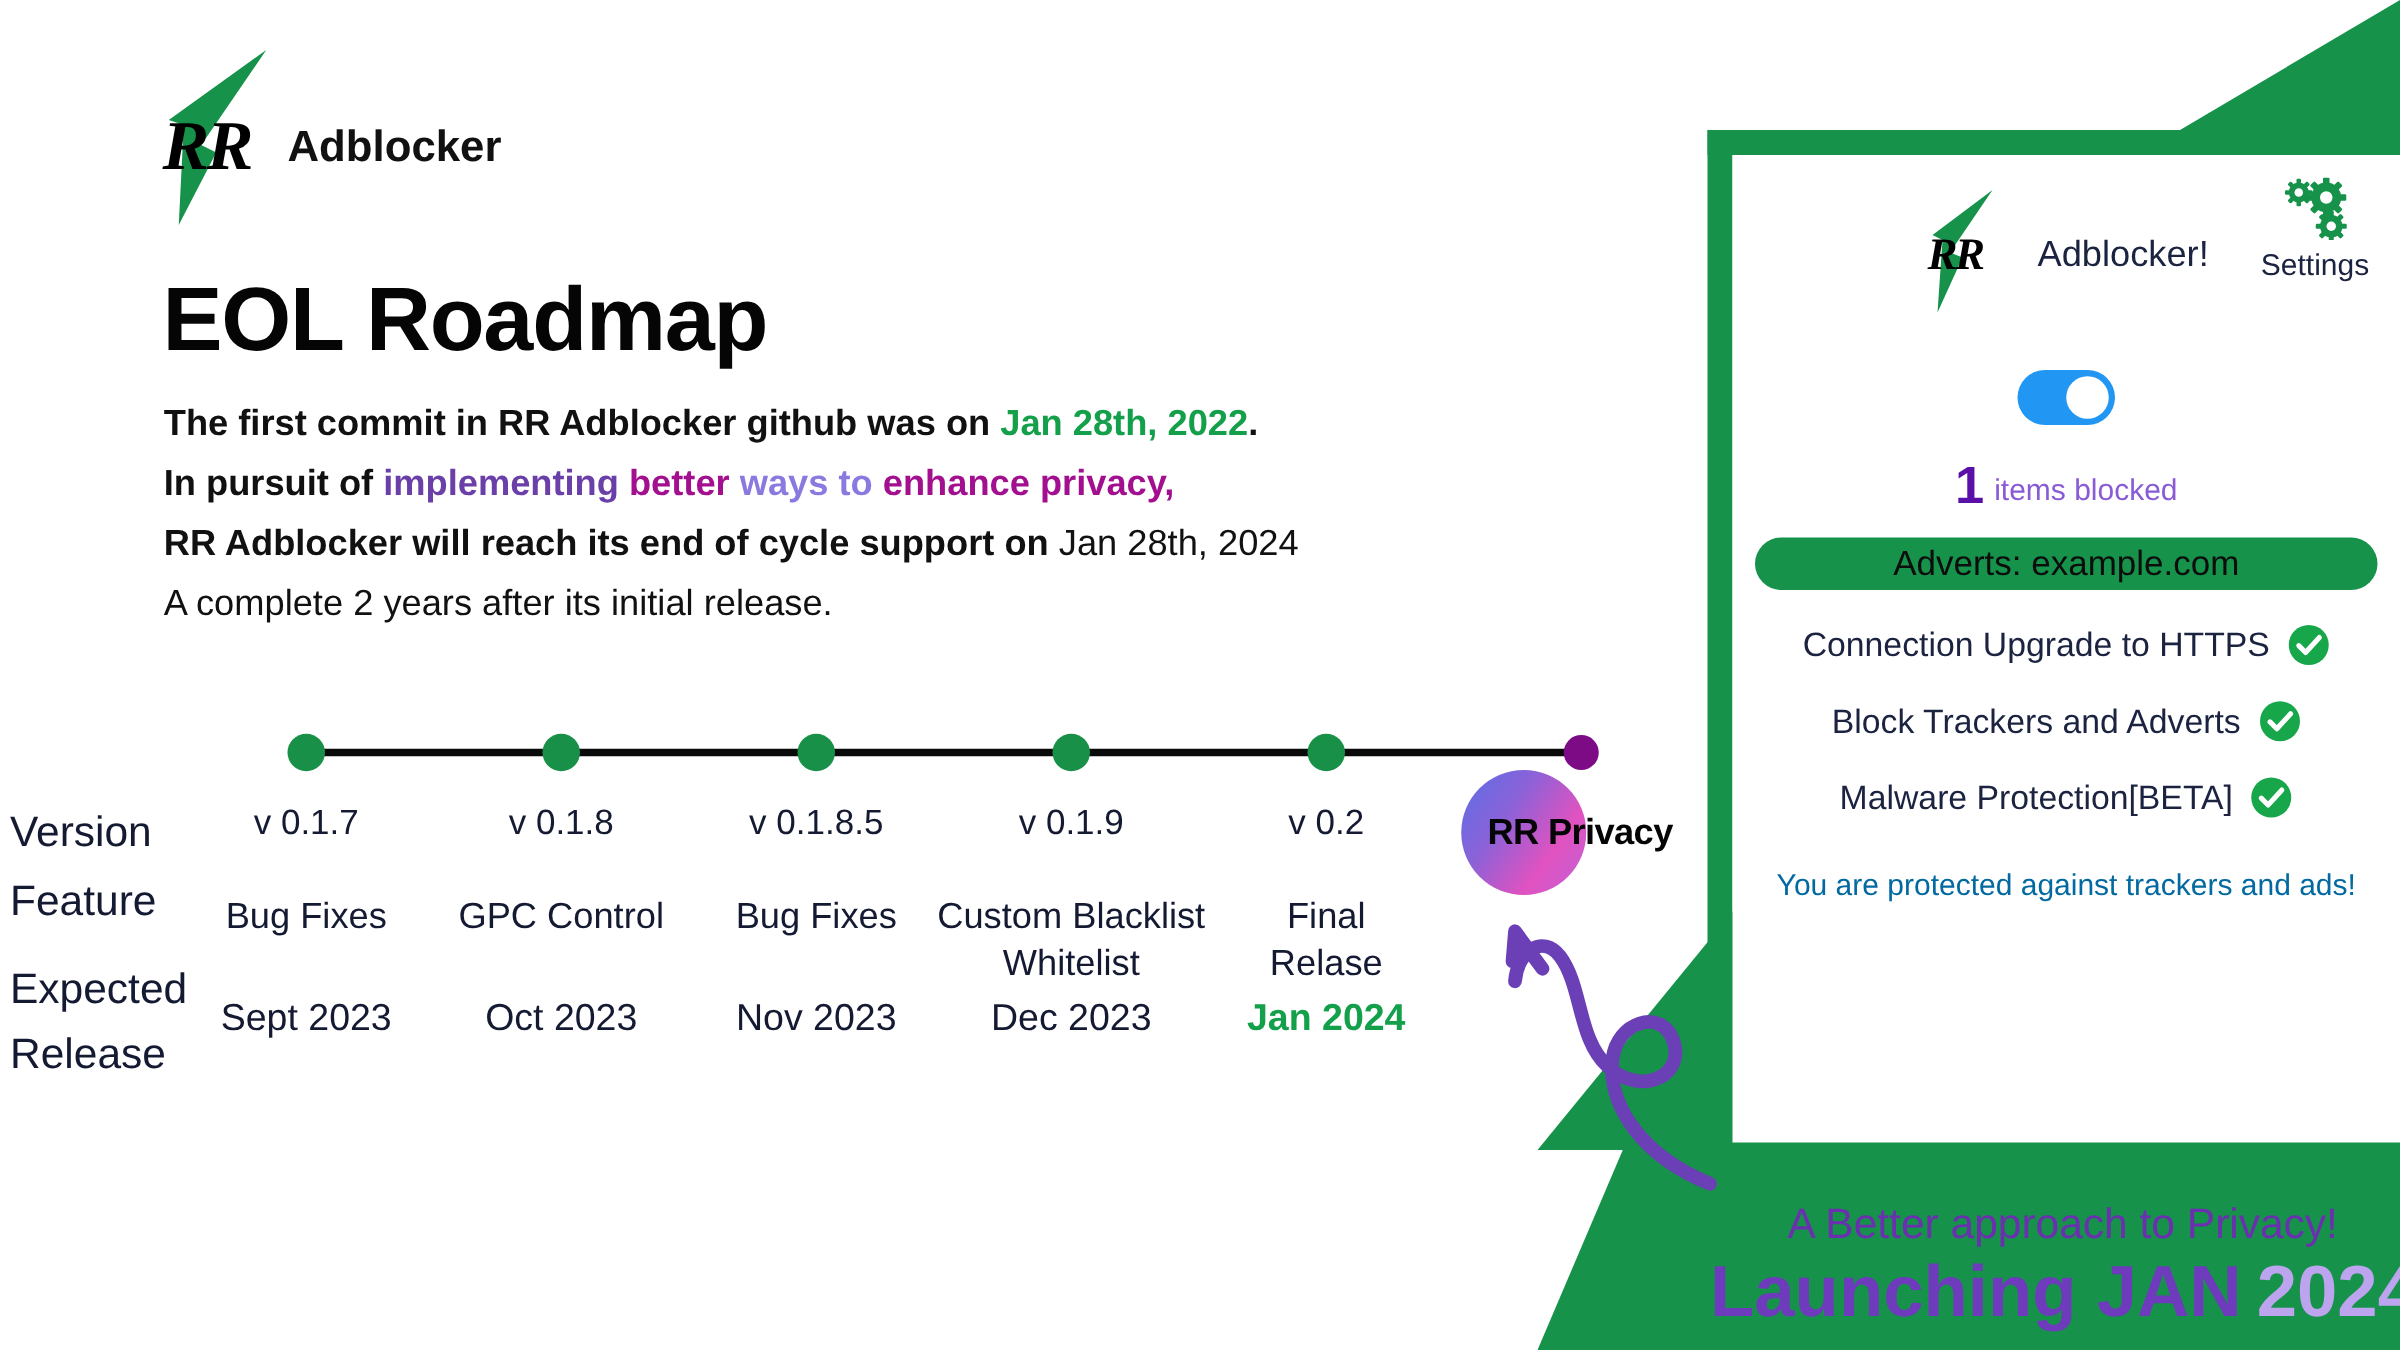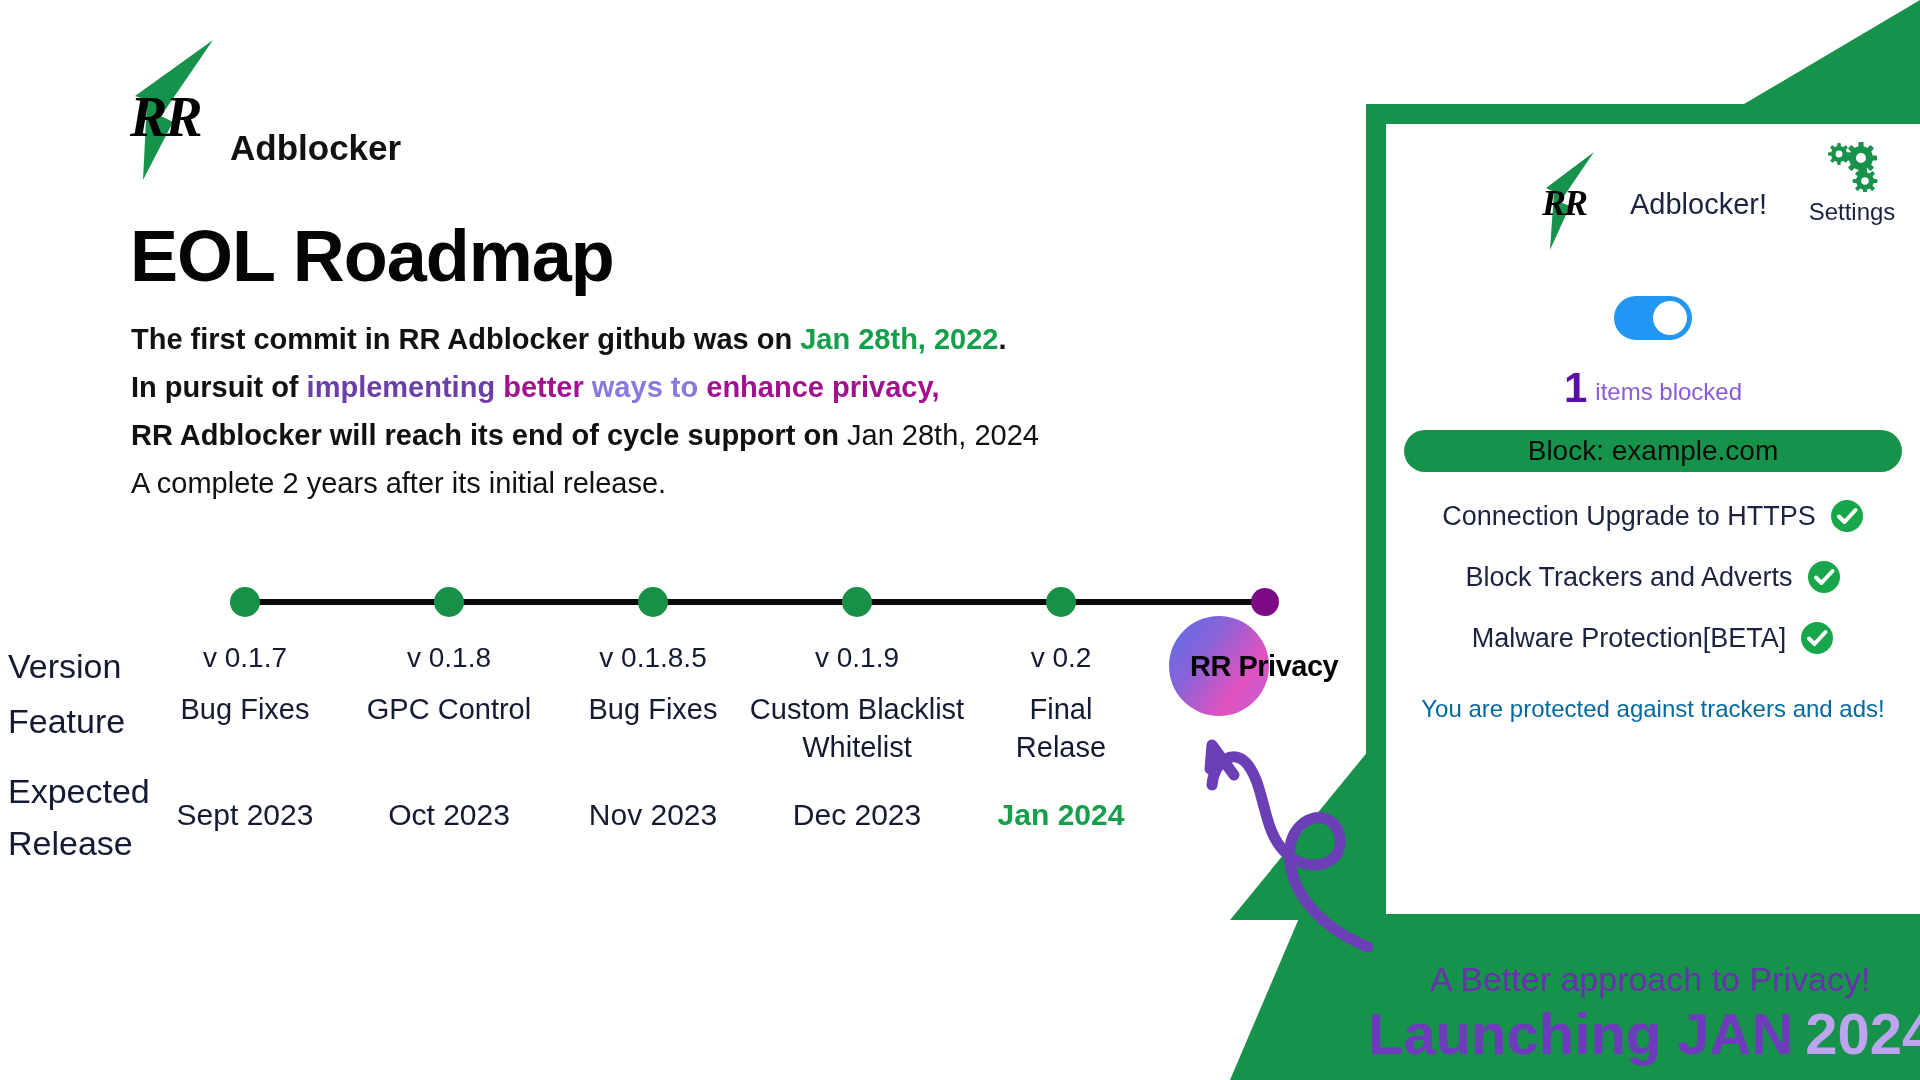--- a/index.html
+++ b/index.html
@@ -56,21 +56,21 @@
     font-family: "Liberation Serif", serif;
     font-weight: bold;
     font-style: italic;
     color: #000;
     letter-spacing: -2px;
     white-space: nowrap;
   }
   #brand-rr-main { top: 85px; left: 130px; font-size: 56px; }
   #brand-name {
     position: absolute; top: 98px; left: 230px;
-    font-size: 35px; font-weight: bold; color: #111; white-space: nowrap; margin-top: 30px;
+    font-size: 35px; font-weight: bold; color: #111; white-space: nowrap;
   }
 
   
   #page-title {
     position: absolute; top: 215px; left: 130px;
     font-size: 72px; font-weight: bold; color: #050505;
     letter-spacing: -1px; white-space: nowrap;
   }
   #intro-paragraph {
     position: absolute; top: 315px; left: 131px;
@@ -100,21 +100,21 @@
   }
   #label-version  { top: 80px; }
   #label-feature  { top: 135px; }
   #label-expected { top: 205px; }
   .tl-version {
     position: absolute; font-size: 28px; color: #151a33;
     white-space: nowrap; text-align: center;
   }
   .tl-feature {
     position: absolute; font-size: 29px; color: #151a33;
-    text-align: center; line-height: 38px;
+    text-align: center; line-height: 38px; margin-top: 24px;
   }
   .tl-release {
     position: absolute; font-size: 30px; color: #151a33;
     white-space: nowrap; text-align: center;
   }
   .tl-release.highlight { color: #14a04a; font-weight: bold; }
 
   
   #rr-privacy-badge {
     position: absolute; top: 616px; left: 1169px;
@@ -367,21 +367,21 @@
 
     <div id="power-toggle">
       <span class="knob"></span>
     </div>
 
     <div id="blocked-counter">
       <span id="blocked-count">1</span><span id="blocked-text">items blocked</span>
     </div>
 
     <div id="domain-pill">
-      <span id="domain-text">Block: example.com</span>
+      <span id="domain-text">Adverts: example.com</span>
     </div>
 
     <div class="feature-row" id="feature-row-1">
       <span class="feature-label">Block Trackers and Adverts</span>
       <svg class="check-icon" width="34" height="34" viewBox="0 0 34 34" aria-hidden="true">
         <circle cx="17" cy="17" r="16" fill="#17a74a"></circle>
         <path d="M9 17.5 L14.5 23 L25.5 11" fill="none" stroke="#fff" stroke-width="4" stroke-linecap="round" stroke-linejoin="round"></path>
       </svg>
     </div>
 

